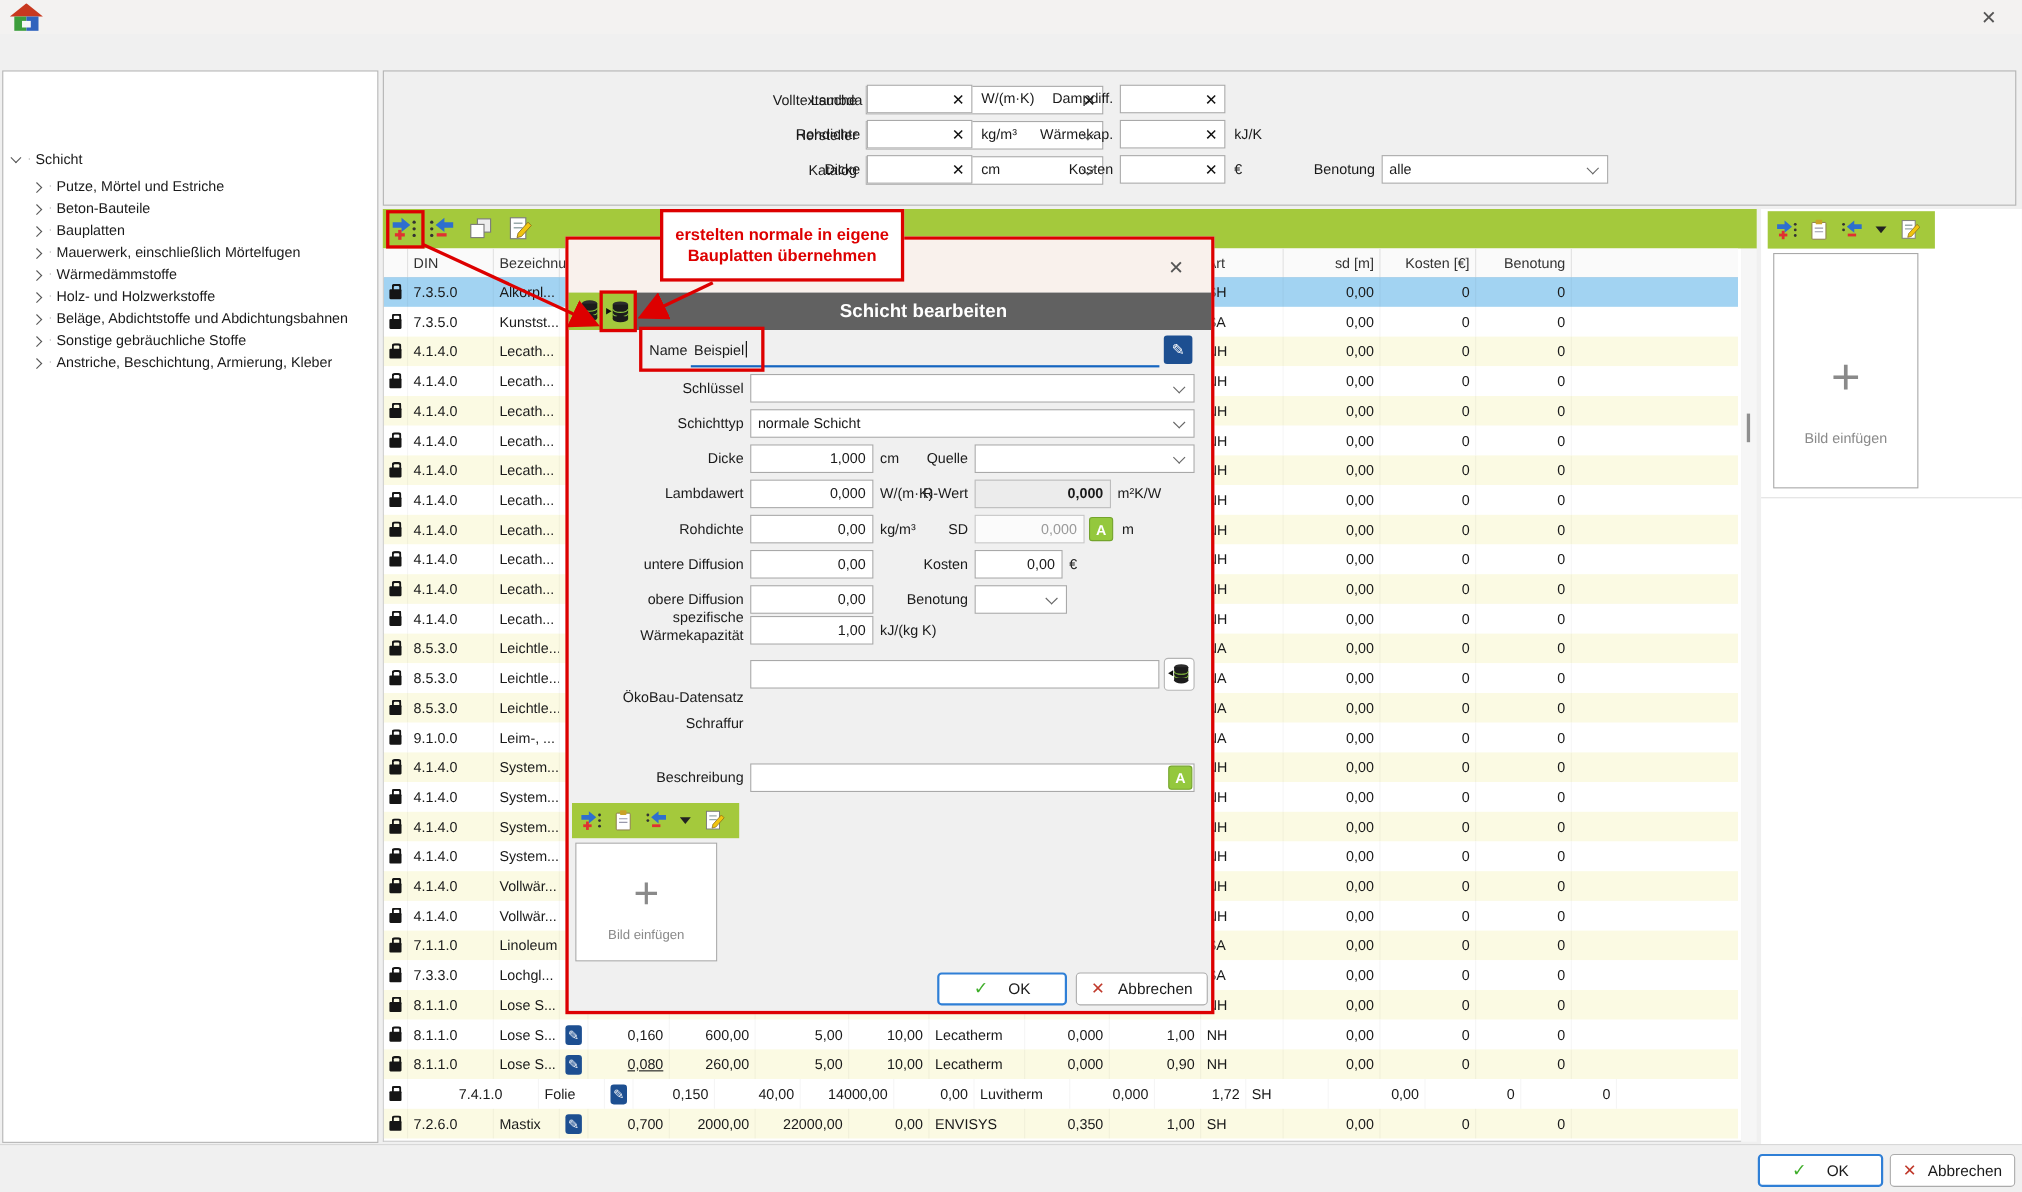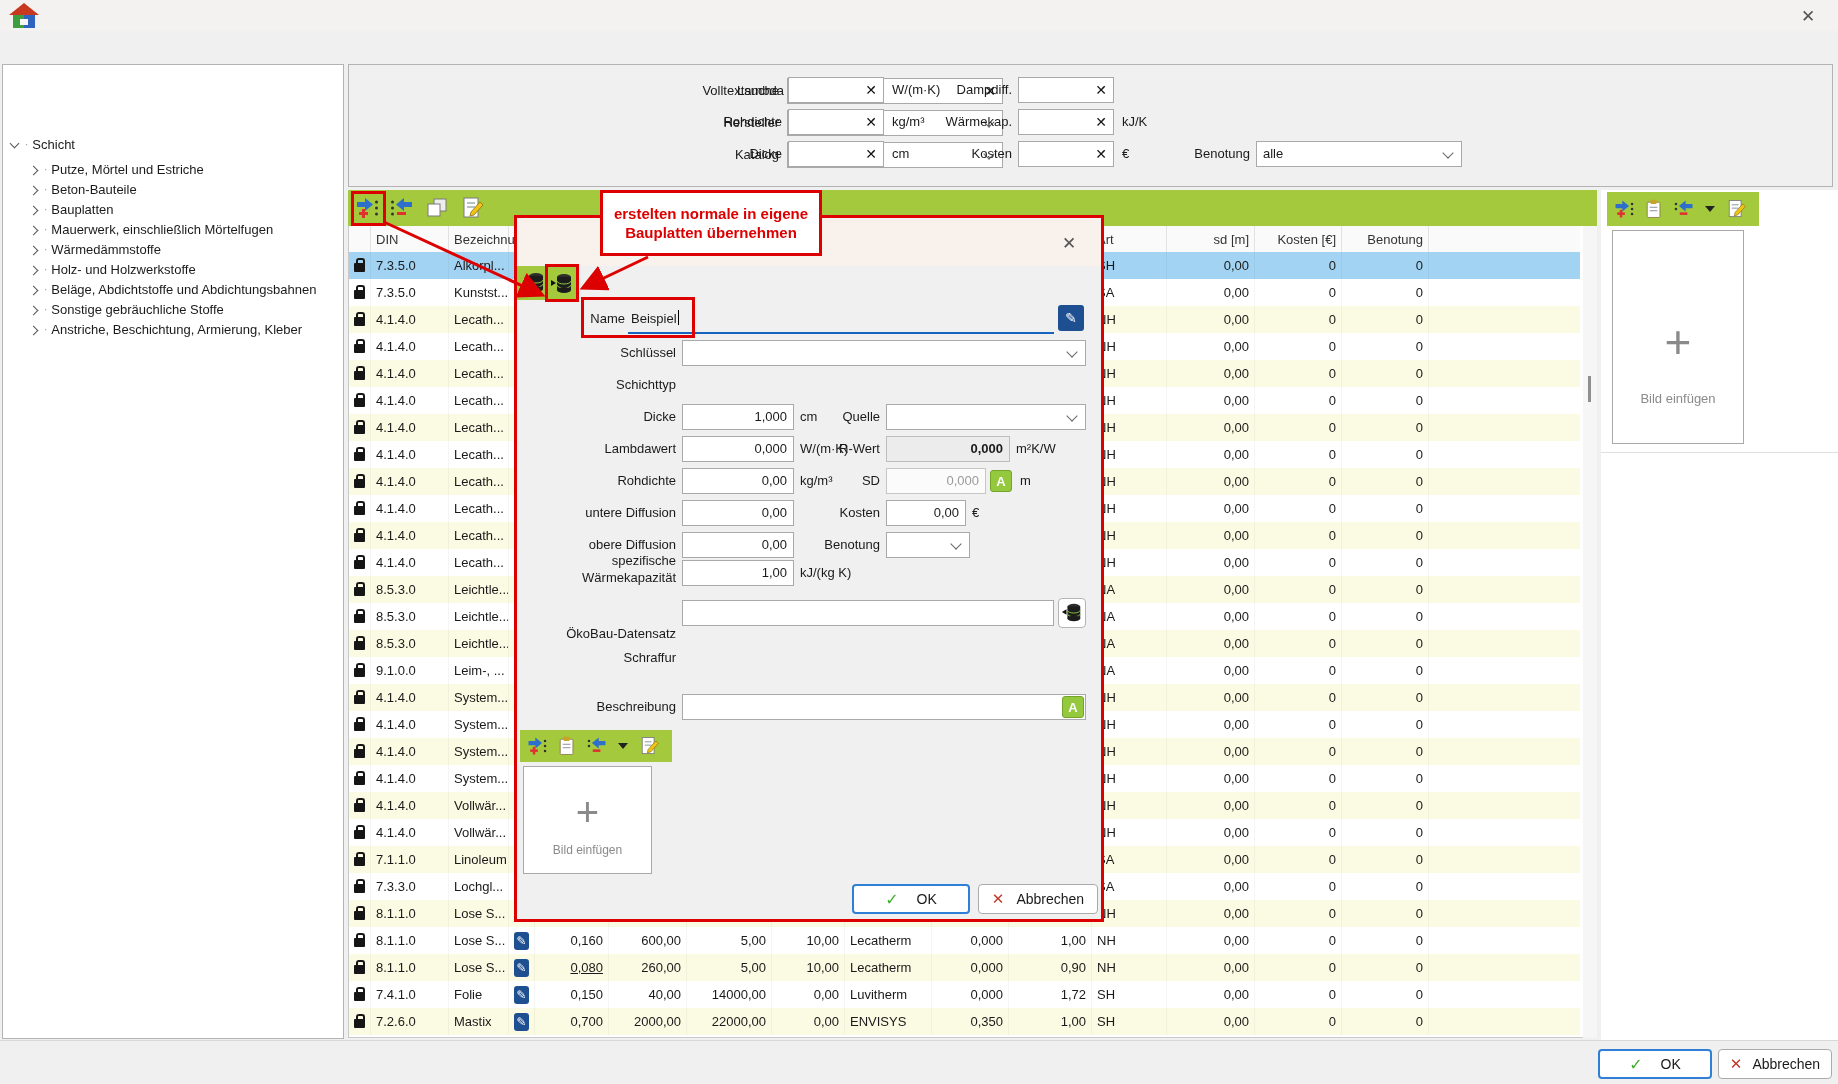--- a/index.html
+++ b/index.html
@@ -770,21 +770,21 @@
           <div class="cell r" style="width: 83px; flex: 0 0 83px;">0,90</div>
           <div class="cell" style="width: 75px; flex: 0 0 75px;">NH</div>
           <div class="cell r" style="width: 88px; flex: 0 0 88px;">0,00</div>
           <div class="cell r" style="width: 87px; flex: 0 0 87px;">0</div>
           <div class="cell r" style="width: 87px; flex: 0 0 87px;">0</div>
         </div>
         <div class="trow rowwhite" style="top: 755px;">
           <div class="cell" style="width: 22px; flex: 0 0 22px;">
             <span class="lock"></span>
           </div>
-          <div class="cell" style="width: 78px; flex: 0 0 78px;">7.4.1.0</div>
+          <div class="cell" style="width: 78px; flex: 0 0 78px; margin-left: 41px;">7.4.1.0</div>
           <div class="cell" style="width: 60px; flex: 0 0 60px;">Folie</div>
           <div class="cell" style="width: 26px; flex: 0 0 26px;">
             <span class="pen">✎</span>
           </div>
           <div class="cell r" style="width: 74px; flex: 0 0 74px;">0,150</div>
           <div class="cell r" style="width: 78px; flex: 0 0 78px;">40,00</div>
           <div class="cell r" style="width: 85px; flex: 0 0 85px;">14000,00</div>
           <div class="cell r" style="width: 73px; flex: 0 0 73px;">0,00</div>
           <div class="cell" style="width: 87px; flex: 0 0 87px;">Luvitherm</div>
           <div class="cell r" style="width: 77px; flex: 0 0 77px;">0,000</div>
@@ -891,33 +891,35 @@
       <svg width="24" height="26" viewBox="0 0 24 26">
         <ellipse cx="14" cy="6" rx="7" ry="3" fill="#2d2d2d"></ellipse>
           <rect x="7" y="6" width="14" height="13" fill="#1c1c1c"></rect>
         <path d="M7 10 a7 3 0 0 0 14 0" fill="none" stroke="#8bc63f" stroke-width="1"></path>
         <path d="M7 14 a7 3 0 0 0 14 0" fill="none" stroke="#8bc63f" stroke-width="1"></path>
         <ellipse cx="14" cy="19" rx="7" ry="3" fill="#1c1c1c"></ellipse>
         <polygon points="1,9 6,12 1,15" fill="#111"></polygon>
       </svg>
     </span>
     <div class="redbox" style="left:28px;top:46px;width:34px;height:38px;"></div>
+    <div class="dlg-title">Schicht bearbeiten</div>
 
     <span class="dlbl" style="left:20px;top:88px;width:88px;">Name</span>
     <span class="abs" style="left:114px;top:88px;height:26px;line-height:26px;"><span>Beispiel</span><span class="cursorbar"></span></span>
     <div class="abs" style="left:111px;top:114px;width:426px;height:2px;background:#1565c0;"></div>
     <span class="abs" style="left:541px;top:87px;width:26px;height:26px;background:#1d4f91;border-radius:3px;color:#fff;text-align:center;line-height:26px;font-size:14px;">✎</span>
     <div class="redbox" style="left:64px;top:79px;width:114px;height:41px;"></div>
 
     <span class="dlbl" style="left:0px;top:122px;width:159px;">Schlüssel</span>
     <span class="cmb" style="left:165px;top:122px;width:404px;">
         <span class="cv"></span>
       </span>
 
     <span class="dlbl" style="left:0px;top:154px;width:159px;">Schichttyp</span>
+    <span class="cmb" style="left:165px;top:154px;width:404px;"><span>normale Schicht</span><span class="cv"></span></span>
 
     <span class="dlbl" style="left:0px;top:186px;width:159px;">Dicke</span>
     <span class="dinp" style="left:165px;top:186px;width:112px;">1,000</span>
     <span class="dlbl" style="left:283px;top:186px;text-align:left;">cm</span>
     <span class="dlbl" style="left:260px;top:186px;width:103px;">Quelle</span>
     <span class="cmb" style="left:369px;top:186px;width:200px;">
         <span class="cv"></span>
       </span>
 
     <span class="dlbl" style="left:0px;top:218px;width:159px;">Lambdawert</span>

